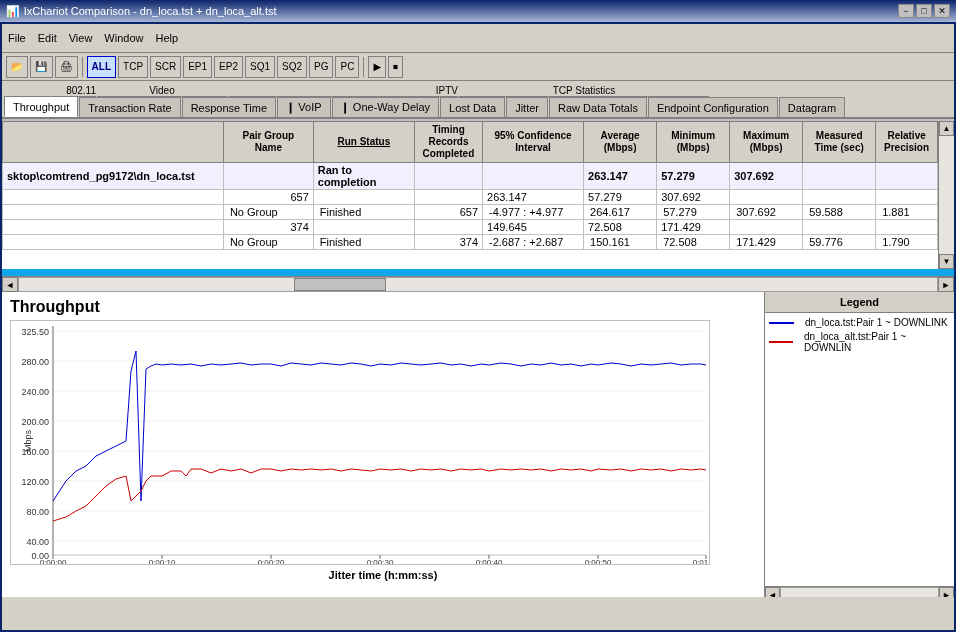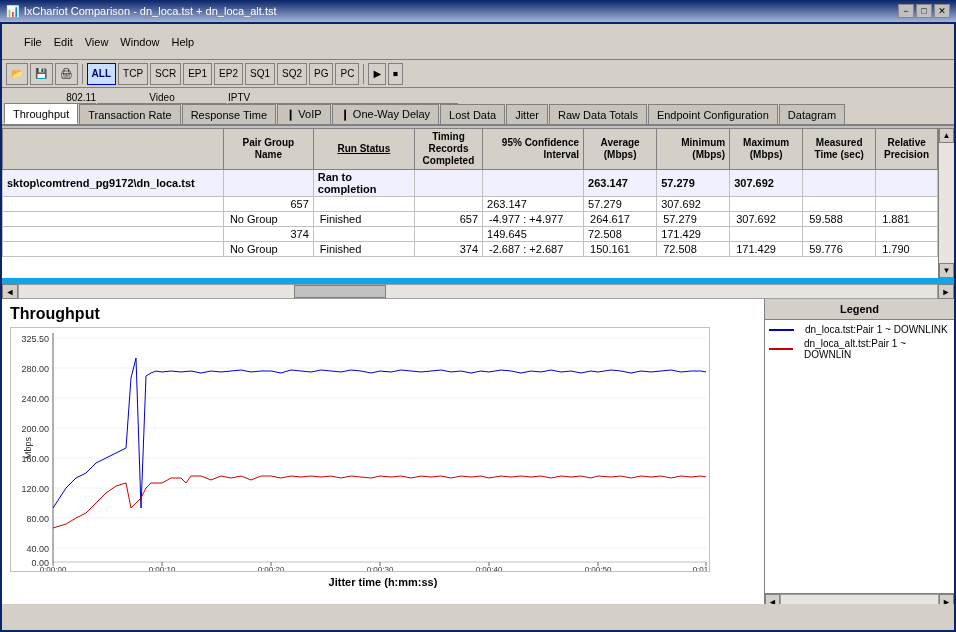--- a/index.html
+++ b/index.html
@@ -15,24 +15,24 @@
       padding: 0 6px;
       justify-content: space-between;
     }
     .title-bar-text { font-size: 11px; display: flex; align-items: center; gap: 4px; }
     .title-bar-controls { display: flex; gap: 2px; }
     .title-btn { width: 16px; height: 14px; background: #c0c0c0; border: 1px solid #888; font-size: 9px; display: flex; align-items: center; justify-content: center; cursor: pointer; color: #000; }
     
     
     .menu-bar {
       background: #d4d0c8;
-      height: 36px;
-      display: flex;
-      align-items: center;
-      padding: 0 16px;
+      height: 29px;
+      display: flex;
+      align-items: center;
+      padding: 0 0;
       border-bottom: 1px solid #808080;
     }
     .menu-item { padding: 2px 6px; font-size: 11px; cursor: pointer; }
     
     
     .toolbar {
       background: #d4d0c8;
       height: 28px;
       display: flex;
       align-items: center;
@@ -123,21 +123,21 @@
     .vert-scrollbar {
       width: 16px;
       background: #d4d0c8;
       border-left: 1px solid #808080;
       display: flex;
       flex-direction: column;
     }
     .vert-scroll-btn { width: 15px; height: 15px; background: #d4d0c8; border: 1px solid #808080; display: flex; align-items: center; justify-content: center; font-size: 8px; }
     .vert-scroll-track { flex: 1; background: #e8e4e0; }
     
-    .table-outer { display: flex; height: 155px; border-bottom: 5px solid #0ea5e9; }
+    .table-outer { display: flex; height: 155px; border-bottom: 7px solid #0ea5e9; }
     .table-scroll-content { flex: 1; overflow: hidden; }
     
     .bottom-split { display: flex; height: 310px; }
     .chart-container { flex: 1; padding: 6px 8px; }
     .right-panel { width: 190px; border-left: 1px solid #808080; background: #ffffff; display: flex; flex-direction: column; }
     .legend-panel-title { font-size: 11px; font-weight: bold; text-align: center; padding: 4px; background: #d4d0c8; border-bottom: 1px solid #808080; }
     .legend-list { flex: 1; padding: 4px; overflow: hidden; }
     .legend-entry { display: flex; align-items: center; gap: 11px; font-size: 10px; margin-bottom: 3px; }
     .leg-line { width: 25px; height: 2px; }
     .right-h-scroll { height: 16px; background: #d4d0c8; border-top: 1px solid #808080; display: flex; align-items: center; }
@@ -190,21 +190,22 @@
       <div class="tool-sep"></div>
       <div class="tool-btn">▶</div>
       <div class="tool-btn">⏹</div>
     </div>
 
     <div class="tab-strip-wrapper">
 
       <div style="display:flex; height:16px; background:#d4d0c8; padding:0 4px; align-items:flex-end; border-bottom:0;">
         <div style="width:90px; font-size:10px; text-align:right; border-bottom:1px solid #808080;">802.11</div>
         <div style="width:130px; font-size:10px; text-align:center; border-bottom:1px solid #808080; margin-left:1px;">Video</div>
-        <div style="width:230px; font-size:10px; text-align:left; border-bottom:1px solid #808080; margin-left:1px;">IPTV</div>
+        <div style="width:230px; font-size:10px; text-align:right; border-bottom:1px solid #808080; margin-left:1px;">IPTV</div>
+        <div style="width:250px; font-size:10px; text-align:center; border-bottom:1px solid #808080; margin-left:1px;">TCP Statistics</div>
       </div>
 
       <div style="display:flex; align-items:flex-end; padding:0 2px; height:22px; background:#d4d0c8; border-bottom:2px solid #808080;">
         <div class="tab active">Throughput</div>
         <div class="tab">Transaction Rate</div>
         <div class="tab">Response Time</div>
         <div class="tab">❙ VoIP</div>
         <div class="tab">❙ One-Way Delay</div>
         <div class="tab">Lost Data</div>
         <div class="tab">Jitter</div>
@@ -218,23 +219,23 @@
 
       <div class="table-outer">
         <div class="table-scroll-content">
           <table class="data-table">
             <thead>
               <tr class="table-header-row">
                 <th style="width:130px;"></th>
                 <th style="width:80px;">Pair Group<br>Name</th>
                 <th style="width:90px;text-decoration:underline;">Run Status</th>
                 <th style="width:60px;">Timing Records<br>Completed</th>
-                <th style="width:90px;text-align:right;">95% Confidence<br>Interval</th>
+                <th style="width:90px;">95% Confidence<br>Interval</th>
                 <th style="width:65px;">Average<br>(Mbps)</th>
-                <th style="width:65px;text-align:right;">Minimum<br>(Mbps)</th>
+                <th style="width:65px;">Minimum<br>(Mbps)</th>
                 <th style="width:65px;">Maximum<br>(Mbps)</th>
                 <th style="width:65px;">Measured<br>Time (sec)</th>
                 <th style="width:55px;">Relative<br>Precision</th>
               </tr>
             </thead>
             <tbody>
 
               <tr class="row-main">
                 <td>sktop\comtrend_pg9172\dn_loca.tst</td>
                 <td></td>

